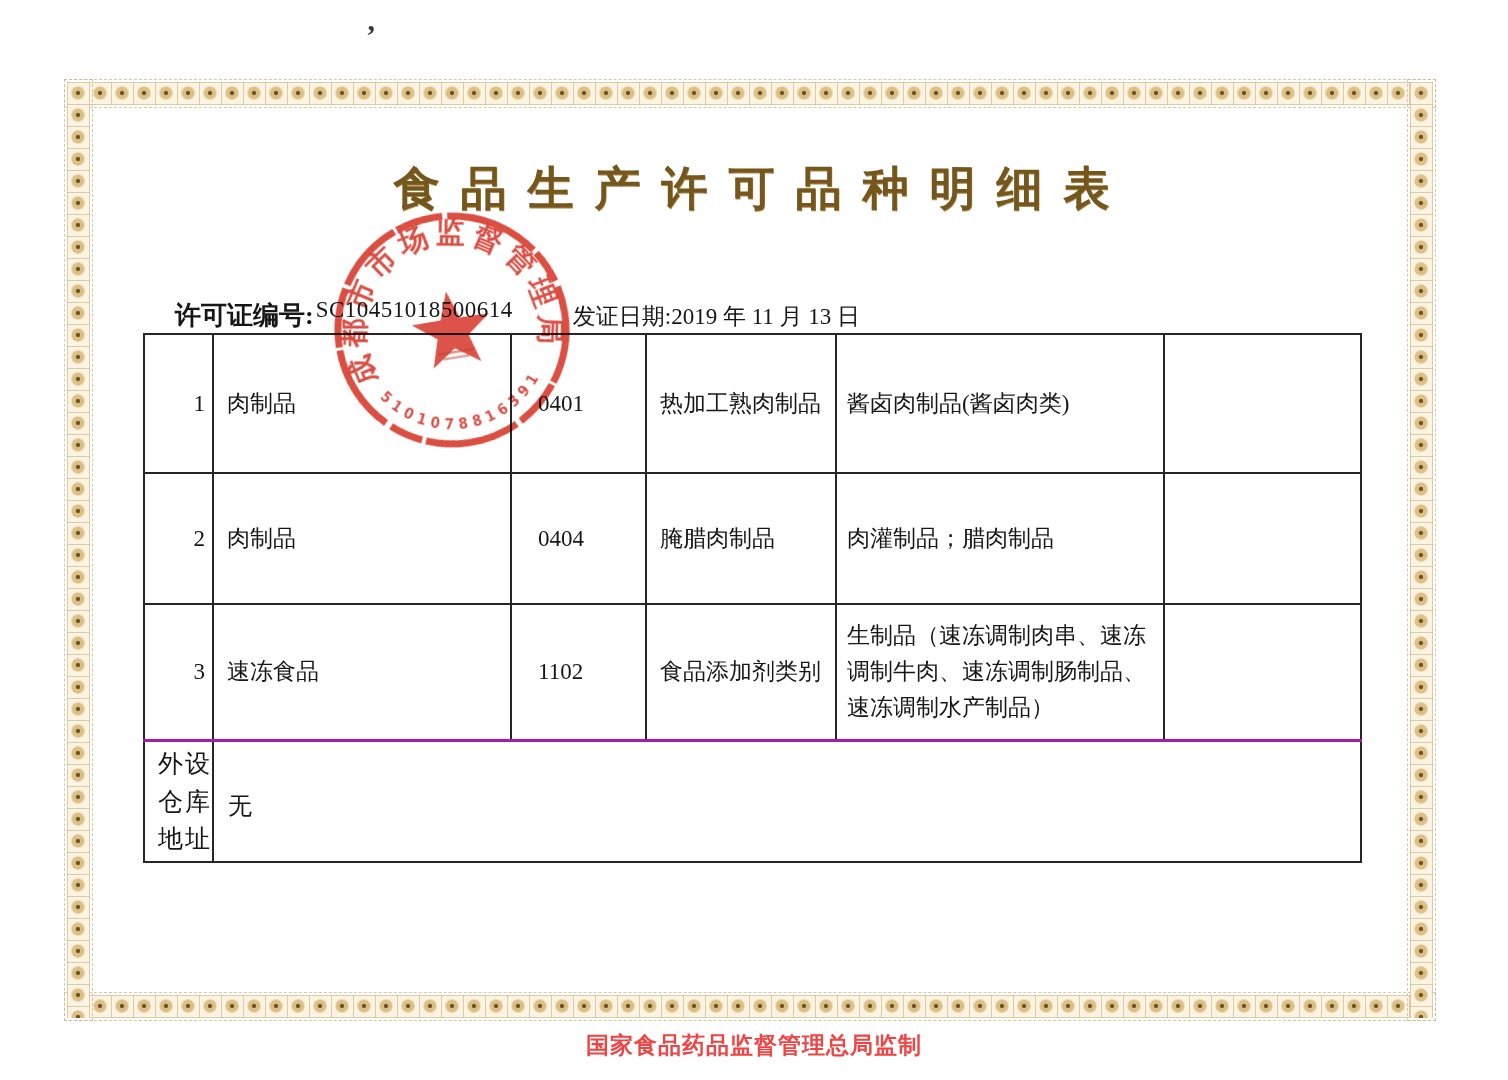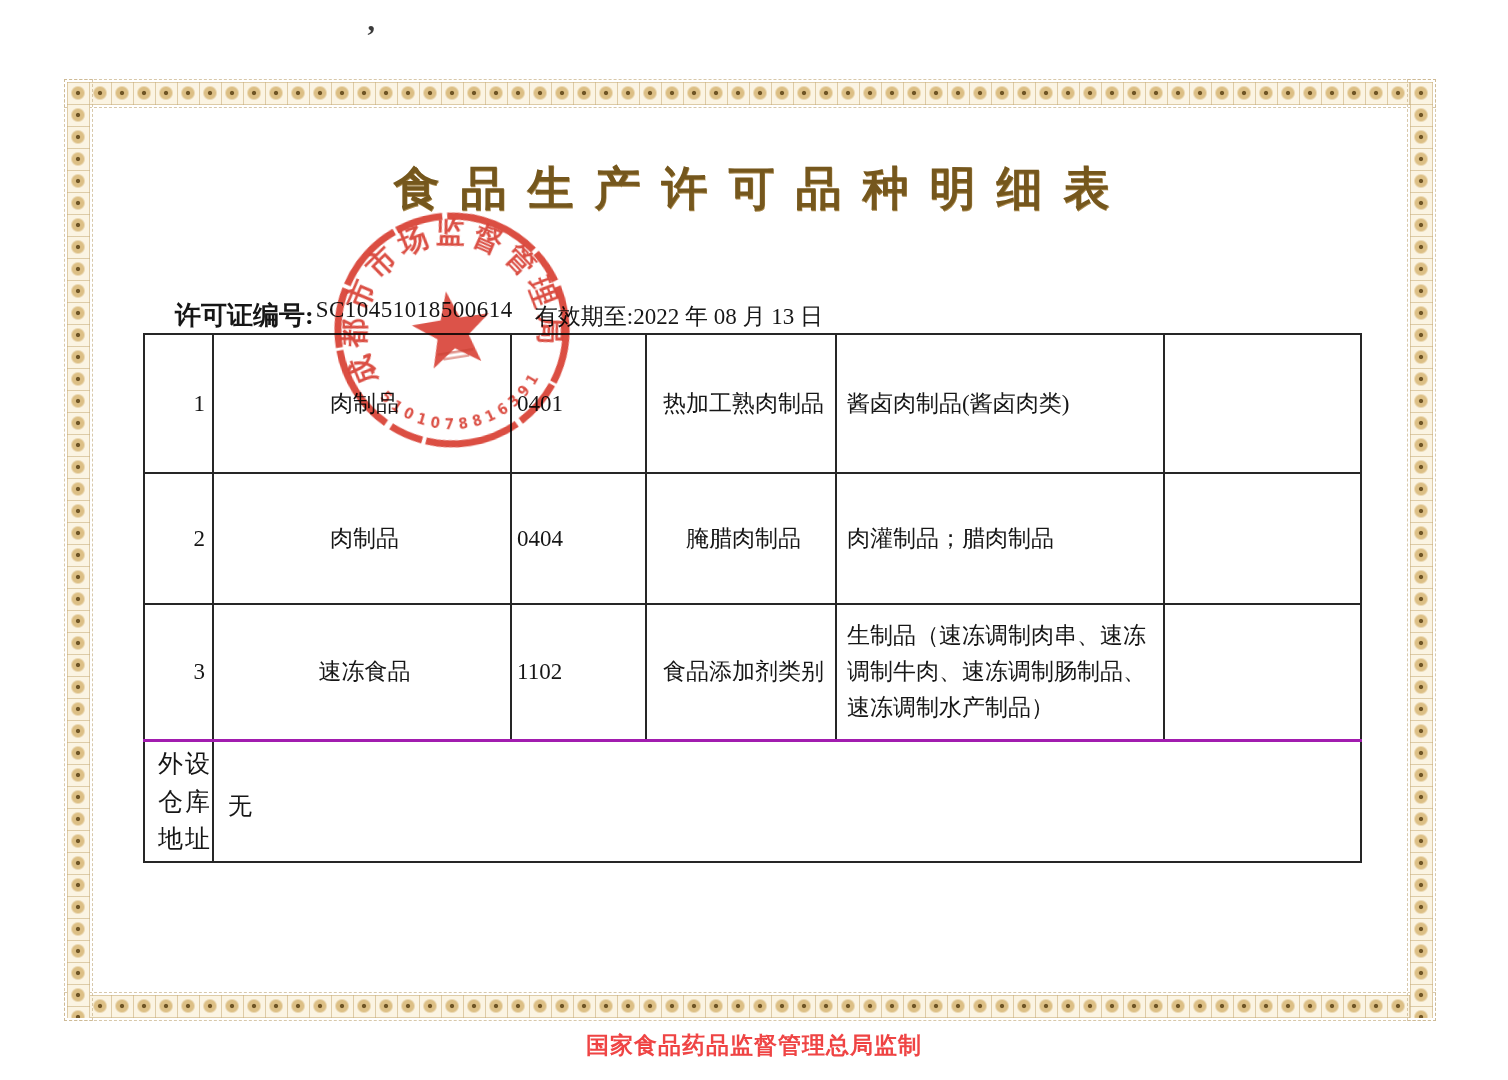--- a/index.html
+++ b/index.html
@@ -75,22 +75,22 @@
     font-weight: bold; font-size: 25px; text-align: center;
     border-bottom: 3px solid #1c1c1c;
   }
   .row-header     { height: 54px; }
   .row-1          { height: 139px; }
   .row-2          { height: 131px; }
   .row-3          { height: 136px; }
   .row-warehouse  { height: 122px; }
   .row-3 td       { border-bottom: 3px solid #a21caf; }
   .cell-no     { text-align: right; padding-right: 7px; }
-  .cell-left   { text-align: center; padding-left: 13px; padding-right: 8px; }
-  .cell-code   { text-align: left; padding-left: 5px; border-radius: 16px; }
+  .cell-left   { text-align: left; padding-left: 13px; padding-right: 8px; }
+  .cell-code   { text-align: left; padding-left: 26px; border-radius: 16px; }
   .cell-detail { text-align: left; padding-left: 10px; padding-right: 6px; line-height: 1.55; }
   .warehouse-label-cell {
     font-weight: bold; font-size: 25px; text-align: right;
     padding-left: 9px; line-height: 1.5; letter-spacing: 2px;
   }
   .warehouse-value-cell {
     vertical-align: top; text-align: left;
     padding-top: 10px; padding-left: 14px; font-size: 24px;
   }
 
@@ -122,21 +122,21 @@
 <div class="frame-strip frame-left"></div>
 <div class="frame-strip frame-right"></div>
 
 <div class="stray-mark">’</div>
 
 <div class="doc-title">食品生产许可品种明细表</div>
 
 <div class="license-line">
   <span class="license-label">许可证编号:</span>
   <span class="license-number">SC10451018500614</span>
-  <span class="valid-until">有效期至:2022 年 08 月 13 日</span>
+  <span class="issue-date">发证日期:2019 年 11 月 13 日</span>
 </div>
 
 <table class="license-table">
   <colgroup>
     <col style="width:69px">
       <col style="width:298px">
       <col style="width:135px">
     <col style="width:190px">
       <col style="width:328px">
       <col style="width:197px">

